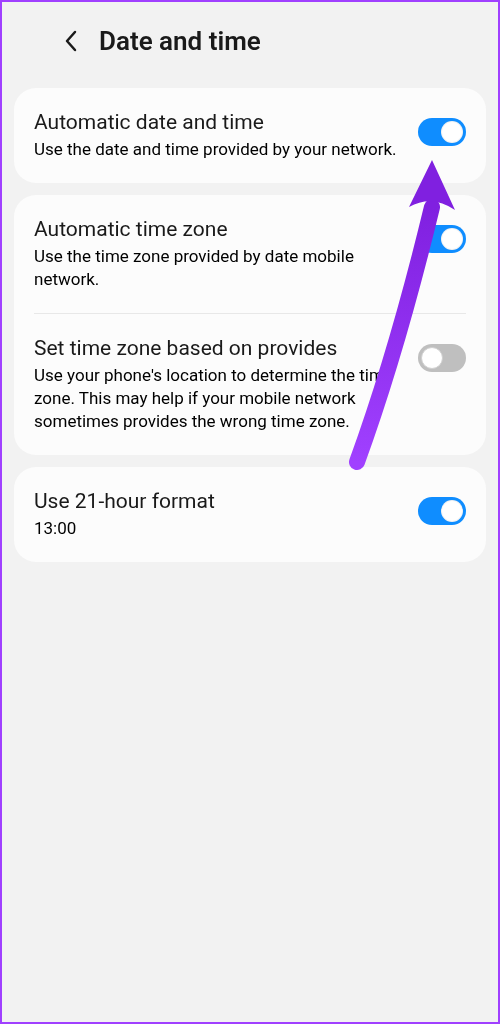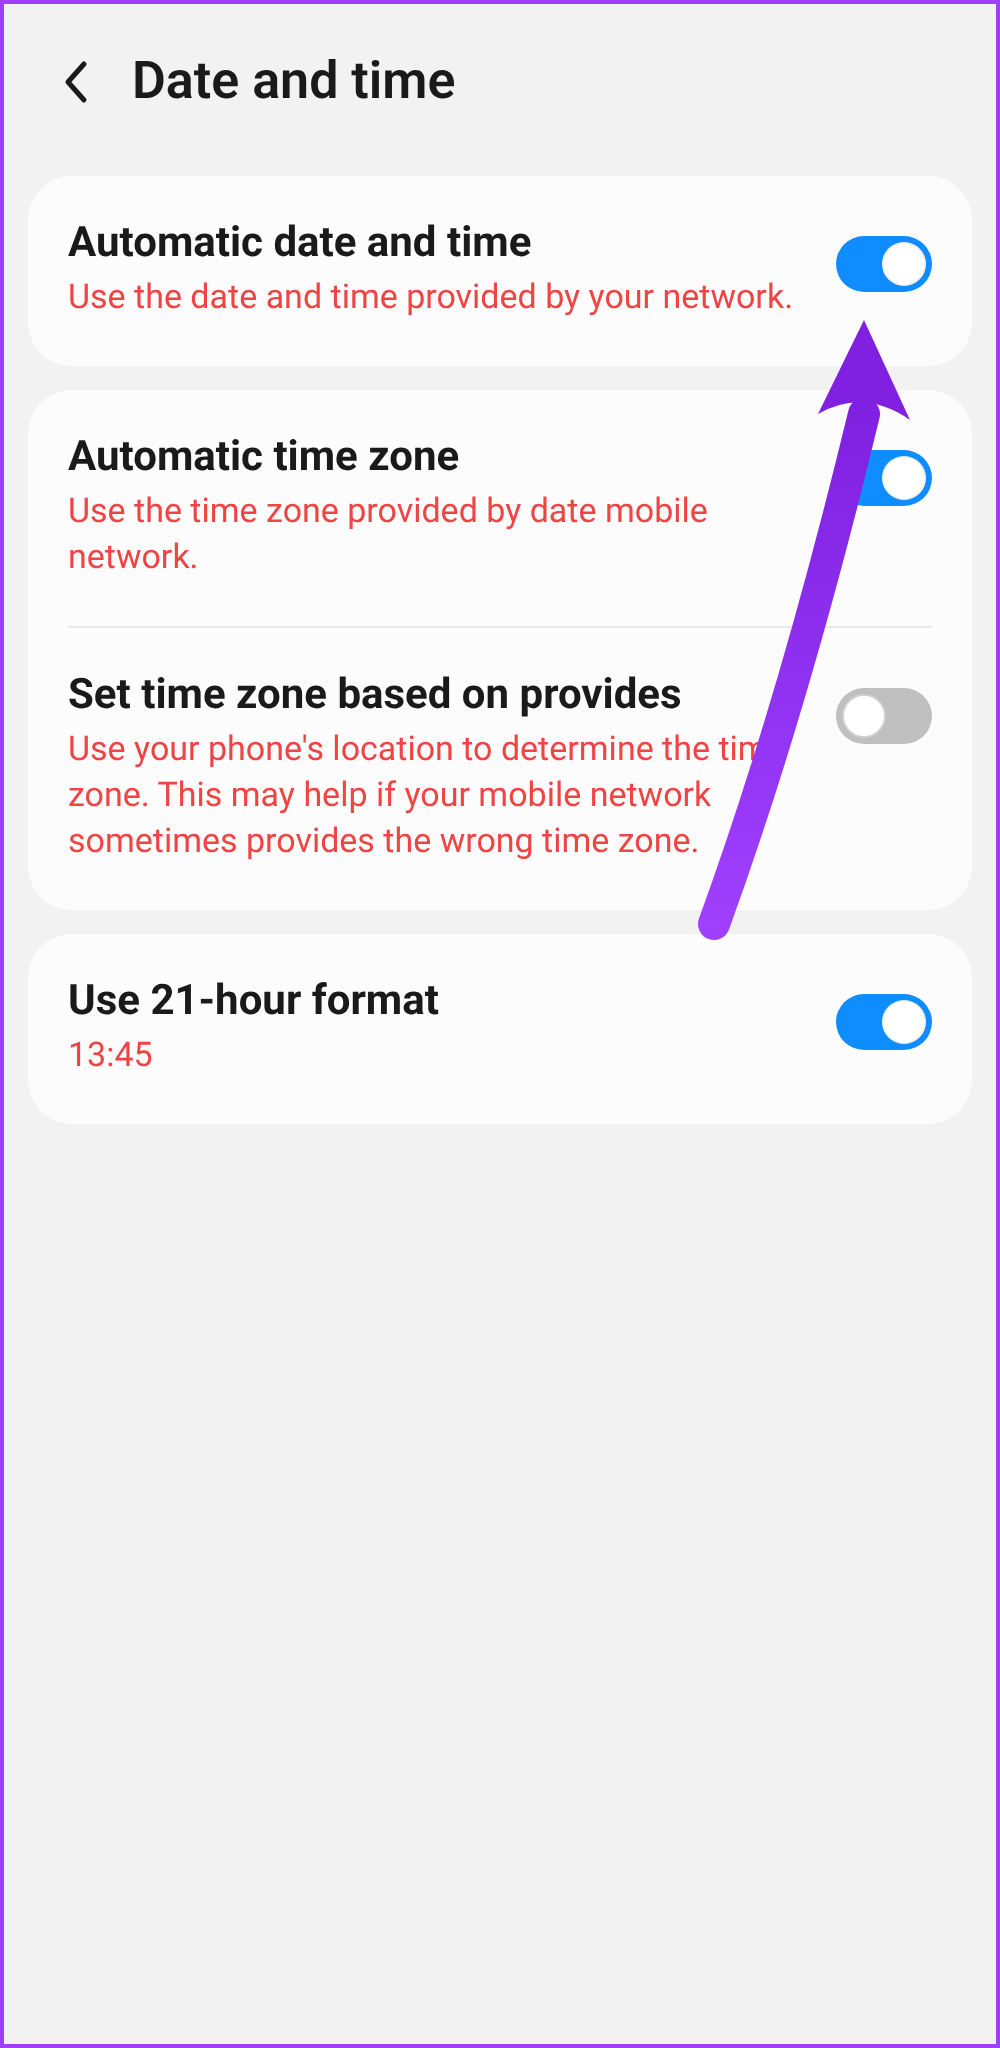--- a/index.html
+++ b/index.html
@@ -16,20 +16,21 @@
       font-family: -apple-system, BlinkMacSystemFont, 'Segoe UI', Roboto, sans-serif;
       background: #f2f2f2;
       border: 2px solid #a040ff;
       position: relative;
     }
     .header {
       display: flex;
       align-items: center;
       padding: 24px 20px 20px 28px;
       gap: 20px;
+      margin-left: 33px;
     }
     .back-icon {
       width: 16px;
       height: 24px;
       display: inline-block;
     }
     .back-icon svg {
       width: 100%;
       height: 100%;
     }
@@ -52,25 +53,25 @@
       justify-content: space-between;
       gap: 16px;
     }
     .item-text {
       flex: 1;
     }
     .item-title {
       font-size: 21px;
       color: #1a1a1a;
       margin-bottom: 4px;
-      font-weight: 700;
+      font-weight: 400;
     }
     .item-subtitle {
       font-size: 17px;
-      color: #ef4444;
+      color: #000000;
       line-height: 1.35;
     }
     .divider {
       height: 1px;
       background: #e8e8e8;
       margin: 0 20px;
     }
     .toggle {
       width: 48px;
       height: 28px;
@@ -152,21 +153,21 @@
     <div class="toggle off">
       <div class="toggle-knob"></div>
     </div>
   </div>
 </div>
 
 <div class="card">
   <div class="item">
     <div class="item-text">
       <div class="item-title">Use 21-hour format</div>
-      <div class="item-subtitle">13:45</div>
+      <div class="item-subtitle">13:00</div>
     </div>
     <div class="toggle on">
       <div class="toggle-knob"></div>
     </div>
   </div>
 </div>
 
 <div class="annotation-arrow">
   <svg width="130" height="320" viewBox="0 0 130 320">
     <defs>

